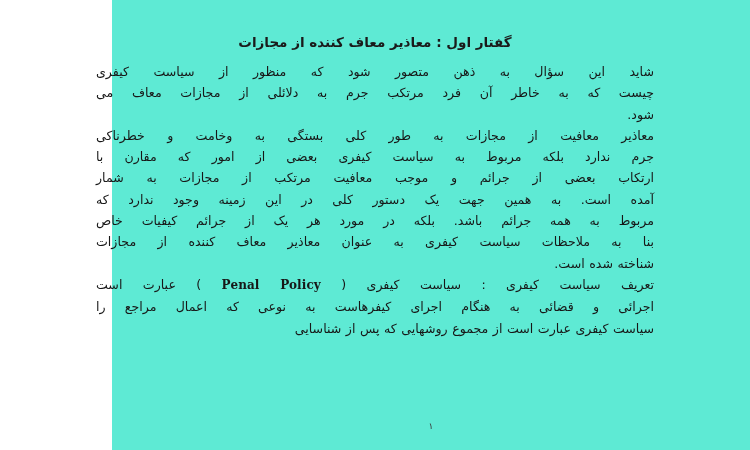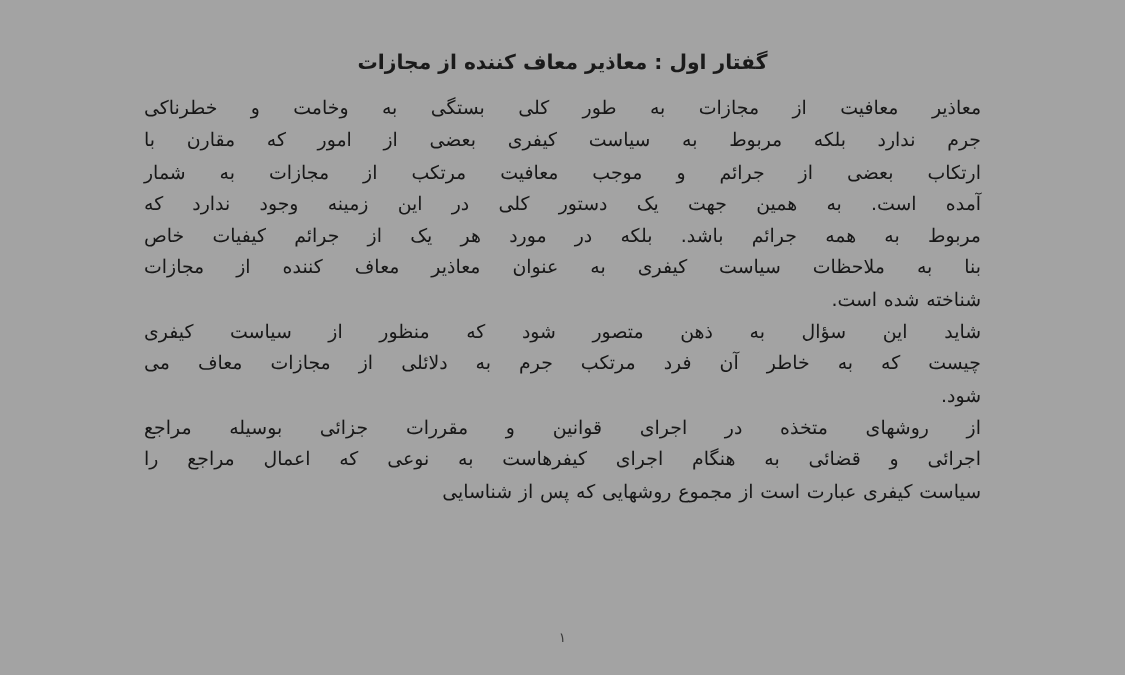--- a/index.html
+++ b/index.html
@@ -8,23 +8,23 @@
     background: #ffffff;
   }
   body {
     width: 750px;
     height: 450px;
     overflow: hidden;
     font-family: "DejaVu Sans", "Liberation Sans", sans-serif;
   }
   .page {
     position: relative;
-    width: 750px;
+    width: 638px;
     height: 450px;
-    background: #a3a3a3;
+    background: #5eead4;
     box-sizing: border-box;
   }
   .content {
     position: absolute;
     top: 32px;
     left: 96px;
     right: 96px;
     width: 558px;
   }
   .doc-title {
@@ -86,37 +86,37 @@
 </head>
 <body>
 
 <div class="page">
 
   <div class="content">
 
     <div class="doc-title">گفتار اول : معاذیر معاف کننده از مجازات</div>
 
     <div class="para">
+      <span class="line">شاید این سؤال به ذهن متصور شود که منظور از سیاست کیفری</span>
+      <span class="line">چیست که به خاطر آن فرد مرتکب جرم به دلائلی از مجازات معاف می</span>
+      <span class="line last">شود.</span>
+    </div>
+
+    <div class="para">
       <span class="line">معاذیر معافیت از مجازات به طور کلی بستگی به وخامت و خطرناکی</span>
       <span class="line">جرم ندارد بلکه مربوط به سیاست کیفری بعضی از امور که مقارن با</span>
       <span class="line">ارتکاب بعضی از جرائم و موجب معافیت مرتکب از مجازات به شمار</span>
       <span class="line">آمده است. به همین جهت یک دستور کلی در این زمینه وجود ندارد که</span>
       <span class="line">مربوط به همه جرائم باشد. بلکه در مورد هر یک از جرائم کیفیات خاص</span>
       <span class="line">بنا به ملاحظات سیاست کیفری به عنوان معاذیر معاف کننده از مجازات</span>
       <span class="line last">شناخته شده است.</span>
     </div>
 
     <div class="para">
-      <span class="line">شاید این سؤال به ذهن متصور شود که منظور از سیاست کیفری</span>
-      <span class="line">چیست که به خاطر آن فرد مرتکب جرم به دلائلی از مجازات معاف می</span>
-      <span class="line last">شود.</span>
-    </div>
-
-    <div class="para">
-      <span class="line">از روشهای متخذه در اجرای قوانین و مقررات جزائی بوسیله مراجع</span>
+      <span class="line"><span>تعریف سیاست کیفری : سیاست کیفری ( </span><span class="en-bold">Penal Policy</span><span> ) عبارت است</span></span>
       <span class="line">اجرائی و قضائی به هنگام اجرای کیفرهاست به نوعی که اعمال مراجع را</span>
       <span class="line last">سیاست کیفری عبارت است از مجموع روشهایی که پس از شناسایی</span>
     </div>
 
   </div>
 
   <div class="page-number">۱</div>
 
 </div>
 

